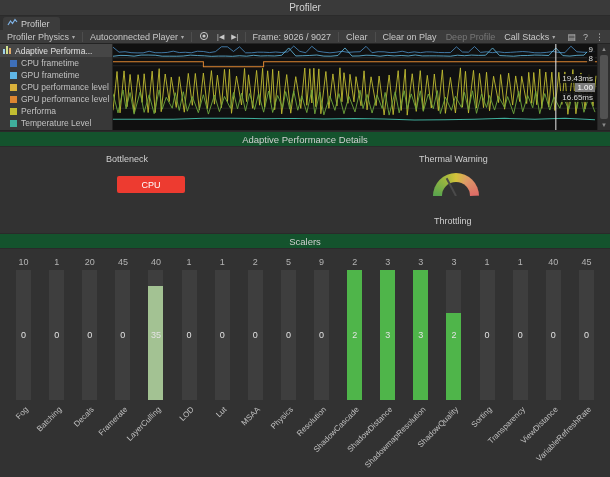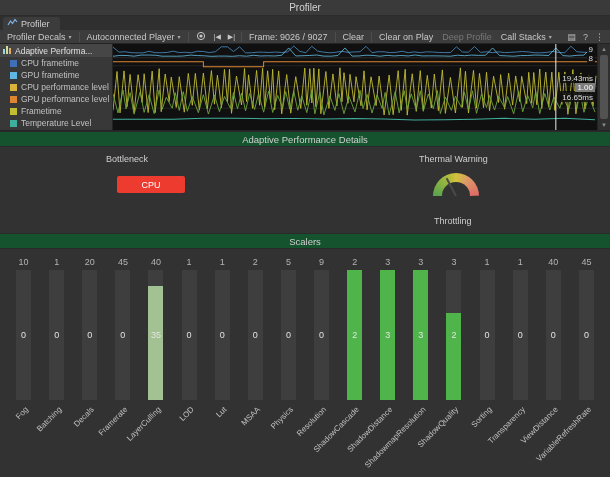--- a/index.html
+++ b/index.html
@@ -82,21 +82,21 @@
         <svg width="11" height="9">
             <polyline points="1,7 3.5,3 5.5,5.5 8,1.5 10,4" fill="none" stroke="#7fb2e5" stroke-width="1.2"></polyline>
           </svg>
       </span>
       <span>Profiler</span>
     </div>
   </div>
 
   <div class="toolbar">
     <div class="tbtn">
-      <span>Profiler Decals</span>
+      <span>Profiler Physics</span>
       <span class="caret">▾</span>
     </div>
     <div class="tsep"></div>
     <div class="tbtn">
       <span>Autoconnected Player</span>
       <span class="caret">▾</span>
     </div>
     <div class="tsep"></div>
     <div class="tbtn">
       <span>
@@ -167,21 +167,21 @@
           <div class="legend-row">
             <div class="swatch" style="background: rgb(217, 177, 59);"></div>
             <div style="display: inline; text-align: right;">CPU performance level</div>
           </div>
           <div class="legend-row">
             <div class="swatch" style="background: rgb(221, 133, 49);"></div>
             <div style="display: inline;">GPU performance level</div>
           </div>
           <div class="legend-row">
             <div class="swatch" style="background: rgb(194, 189, 49);"></div>
-            <div style="display: inline;">Frametime</div>
+            <div style="display: inline;">Performa</div>
           </div>
           <div class="legend-row">
             <div class="swatch" style="background: rgb(63, 174, 156);"></div>
             <div style="display: inline;">Temperature Level</div>
           </div>
           <div class="legend-row"></div>
         </div>
     </div>
 
     <div class="chart-wrap">

